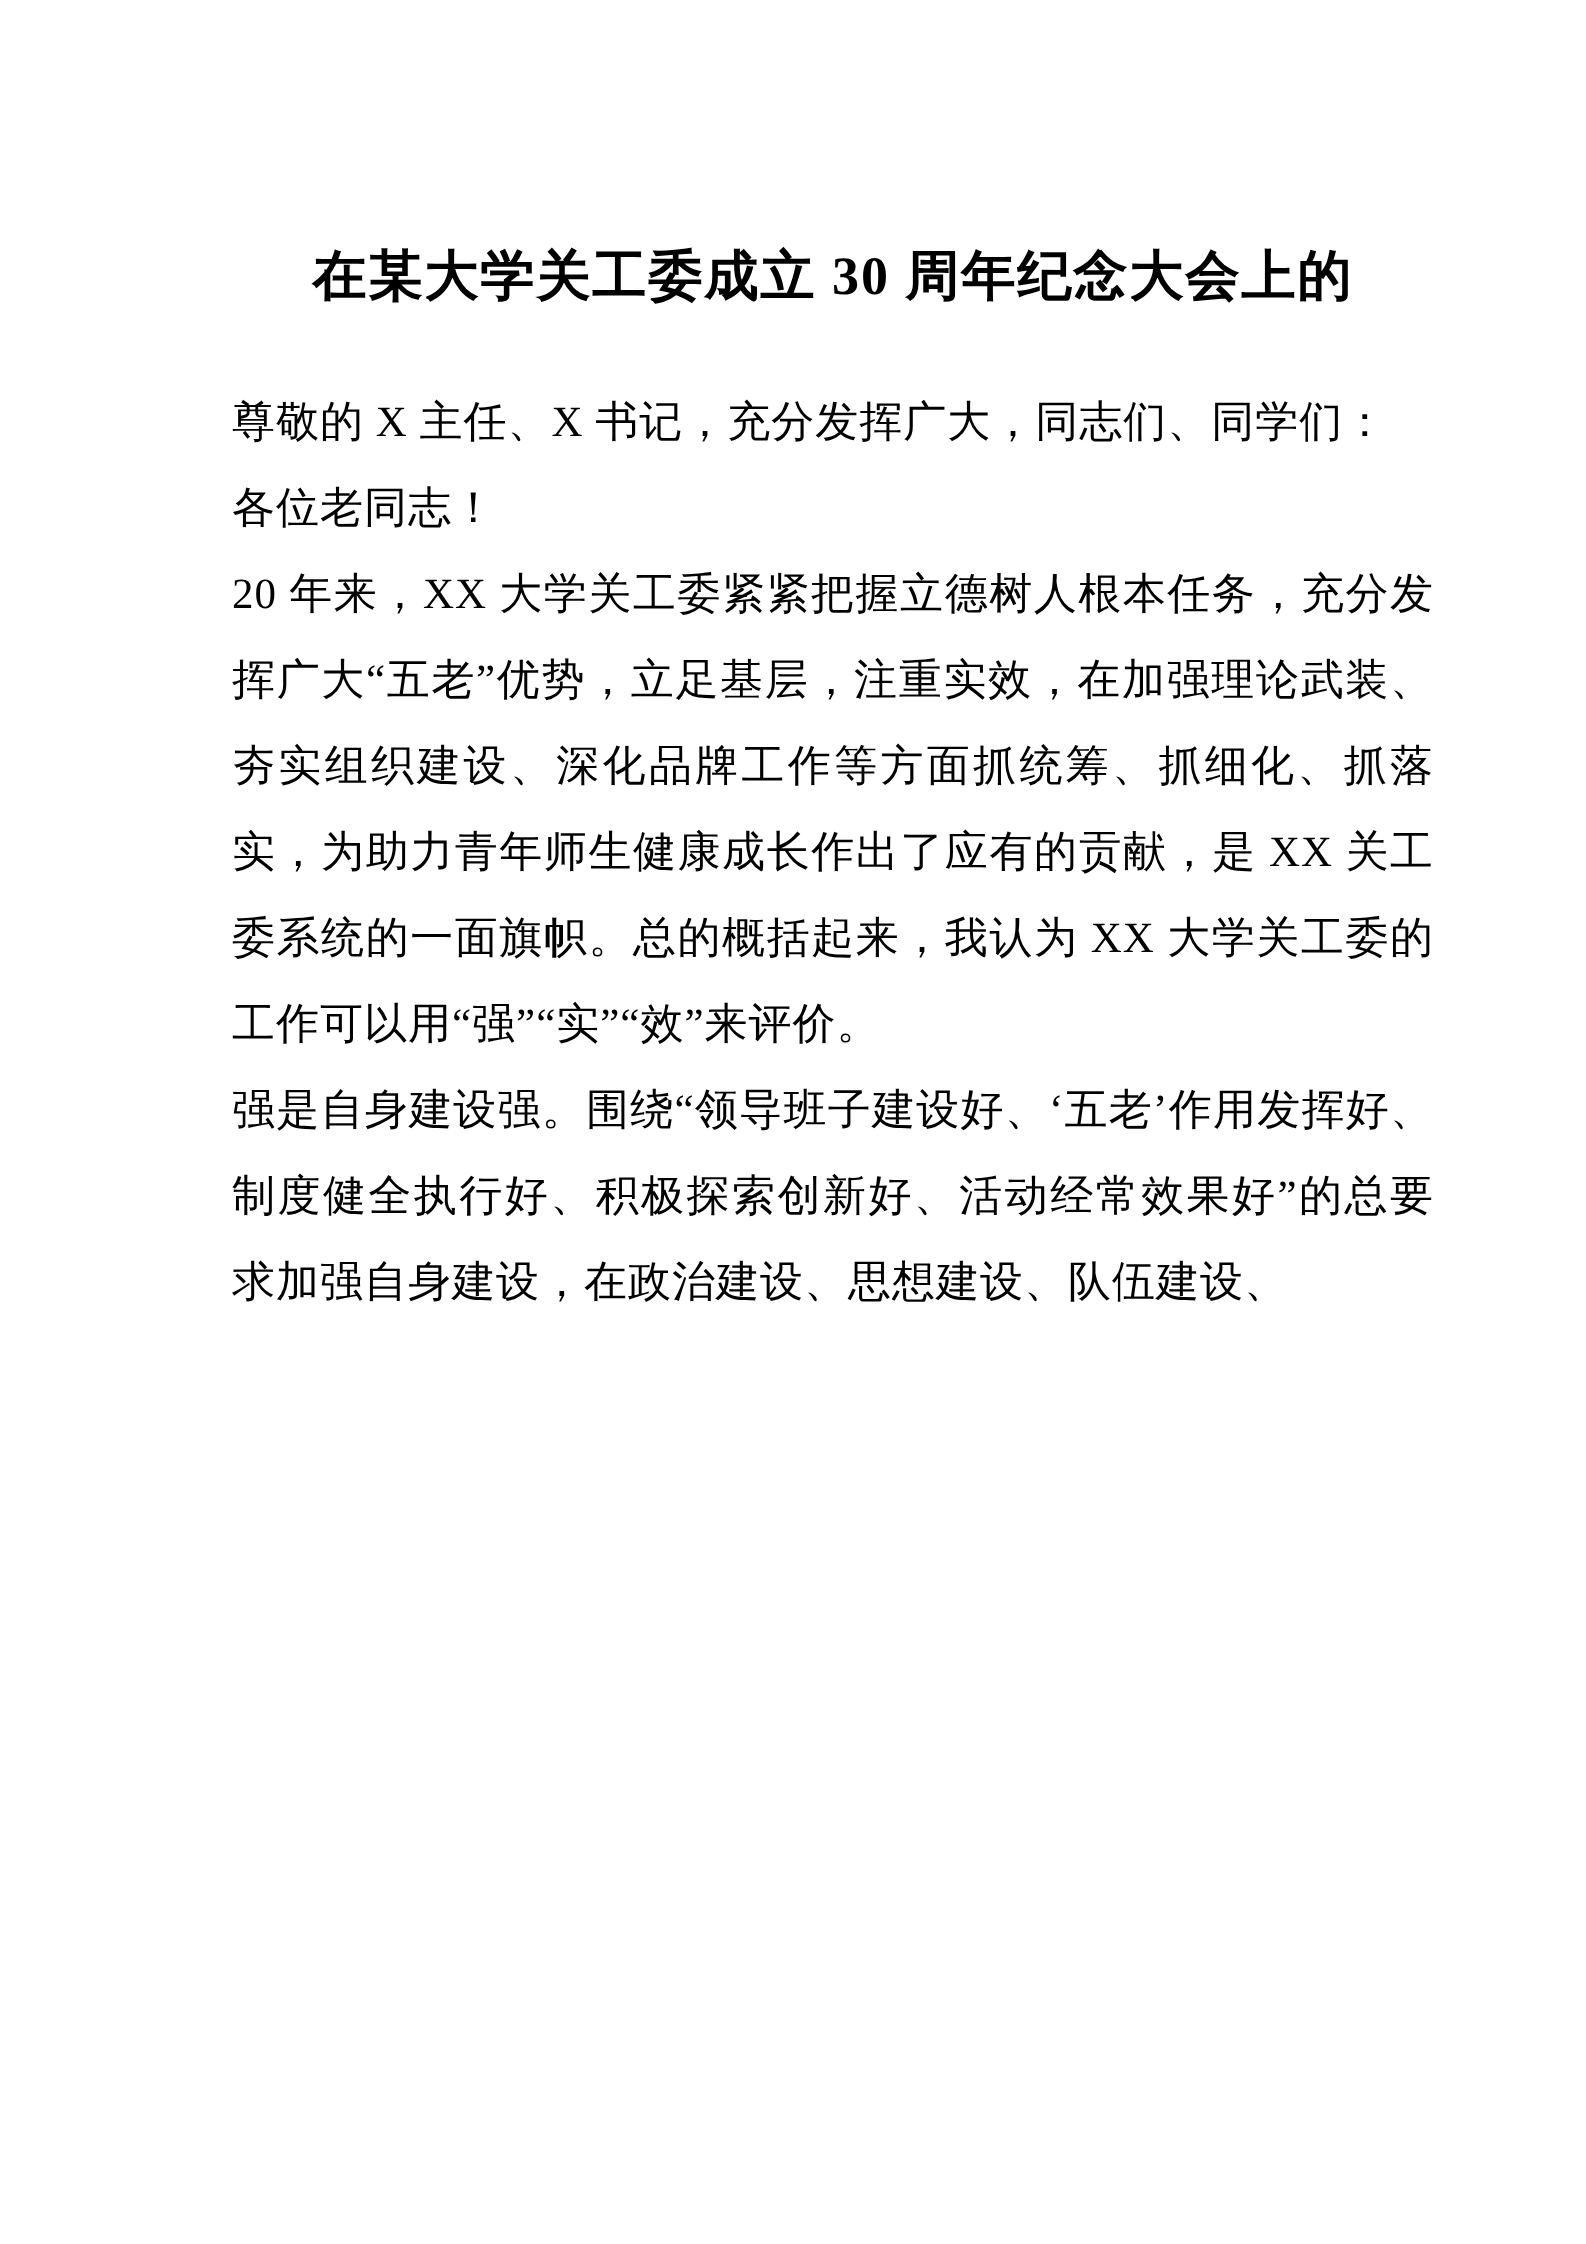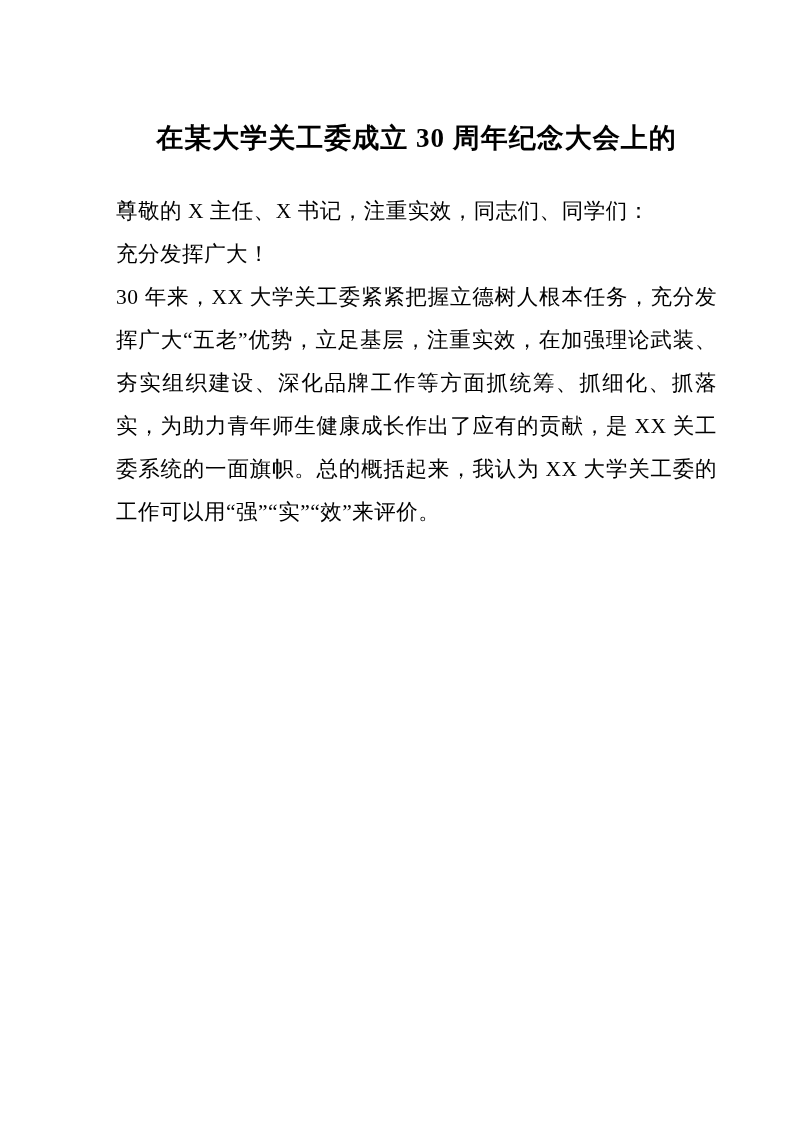--- a/index.html
+++ b/index.html
@@ -41,17 +41,18 @@
   }
 </style>
 </head>
 <body>
 
 <div class="page">
   <h1 class="doc-title">
     <span class="title-line">在某大学关工委成立 30 周年纪念大会上的</span>
   </h1>
   <div class="doc-body">
-    <p>尊敬的 X 主任、X 书记，注重实效，同志们、同学们：</p>
-    <p>充分发挥广大！</p>
-    <p>30 年来，XX 大学关工委紧紧把握立德树人根本任务，充分发挥广大“五老”优势，立足基层，注重实效，在加强理论武装、夯实组织建设、深化品牌工作等方面抓统筹、抓细化、抓落实，为助力青年师生健康成长作出了应有的贡献，是 XX 关工委系统的一面旗帜。总的概括起来，我认为 XX 大学关工委的工作可以用“强”“实”“效”来评价。</p>
+    <p>尊敬的 X 主任、X 书记，充分发挥广大，同志们、同学们：</p>
+    <p>各位老同志！</p>
+    <p>20 年来，XX 大学关工委紧紧把握立德树人根本任务，充分发挥广大“五老”优势，立足基层，注重实效，在加强理论武装、夯实组织建设、深化品牌工作等方面抓统筹、抓细化、抓落实，为助力青年师生健康成长作出了应有的贡献，是 XX 关工委系统的一面旗帜。总的概括起来，我认为 XX 大学关工委的工作可以用“强”“实”“效”来评价。</p>
+    <p>强是自身建设强。围绕“领导班子建设好、‘五老’作用发挥好、制度健全执行好、积极探索创新好、活动经常效果好”的总要求加强自身建设，在政治建设、思想建设、队伍建设、</p>
   </div>
 </div>
 
 </body></html>

